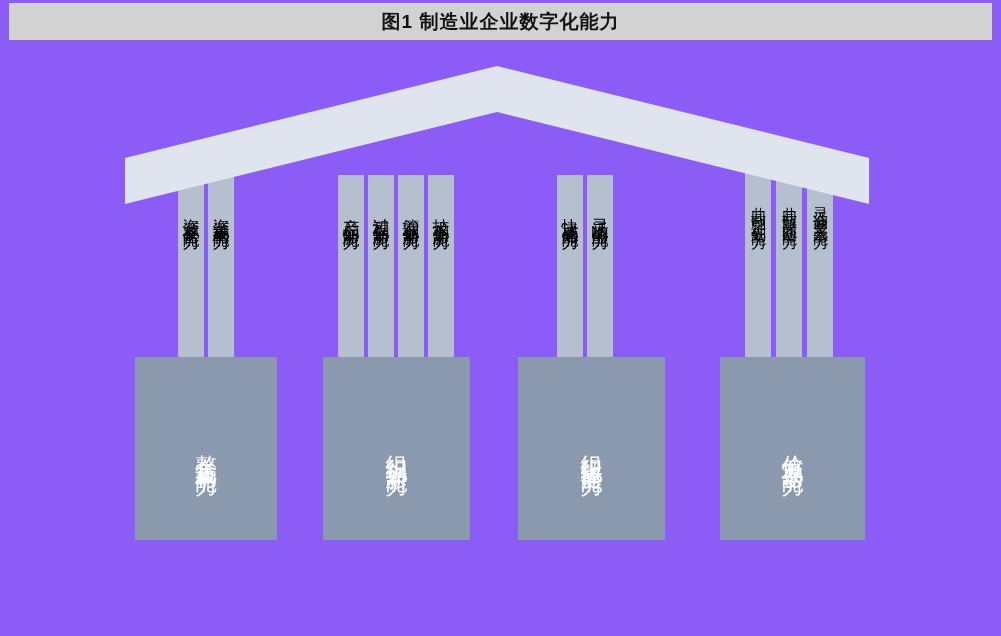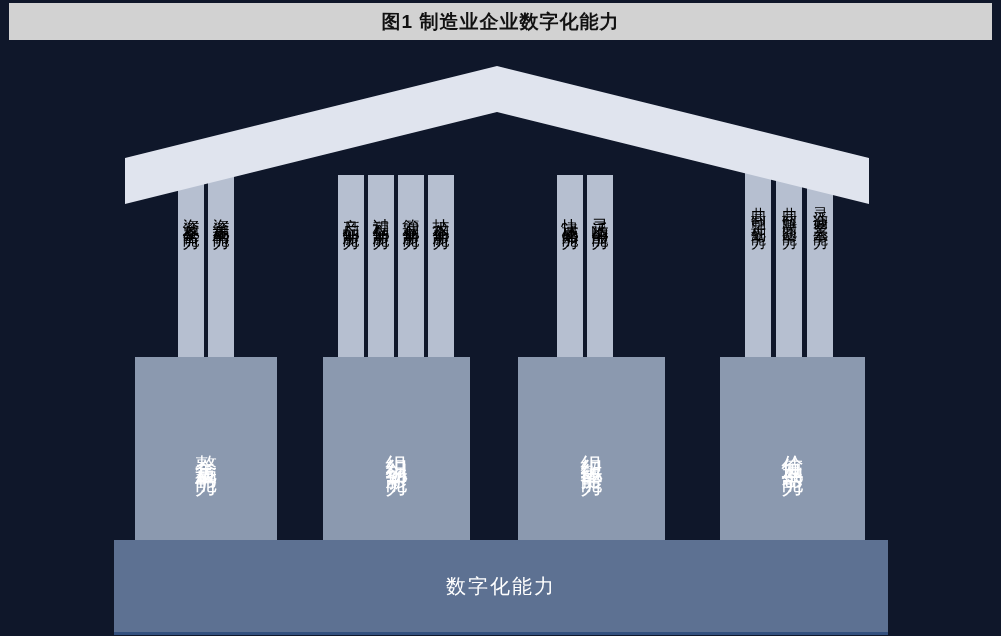--- a/index.html
+++ b/index.html
@@ -1,17 +1,17 @@
 <!DOCTYPE html>
 <html><head>
 <meta charset="utf-8">
 <style>
   html,body{margin:0;padding:0;background:#ffffff;}
   .canvas{
-    position:relative;width:1001px;height:636px;background:#0f172a;overflow:hidden;
+    position:relative;width:1001px;height:636px;background:#8b5cf6;overflow:hidden;
     font-family:"Liberation Sans","DejaVu Sans",sans-serif;
   }
   
   .title-bar{
     position:absolute;left:9px;top:3px;width:983px;height:37px;background:#d2d2d2;
     display:flex;align-items:center;justify-content:center;
   }
   .title-text{font-size:19px;font-weight:bold;color:#111111;letter-spacing:1px;}
   
   .roof-svg{position:absolute;left:0;top:0;z-index:2;}
@@ -66,17 +66,14 @@
 
   <div class="pillar g4" style="left:745px">共同制定计划能力</div>
   <div class="pillar g4" style="left:776px">共同解决问题能力</div>
   <div class="pillar g4" style="left:807px">灵活调整关系能力</div>
 
   <div class="column" style="left:135px;width:142px">整合重构能力</div>
   <div class="column" style="left:323px;width:147px">组织创新能力</div>
   <div class="column" style="left:518px;width:147px">组织敏捷能力</div>
   <div class="column" style="left:720px;width:145px">价值共创能力</div>
 
-  <div class="base-bar">
-    <span class="base-text">数字化能力</span>
-  </div>
 
 </div>
 
 </body></html>

